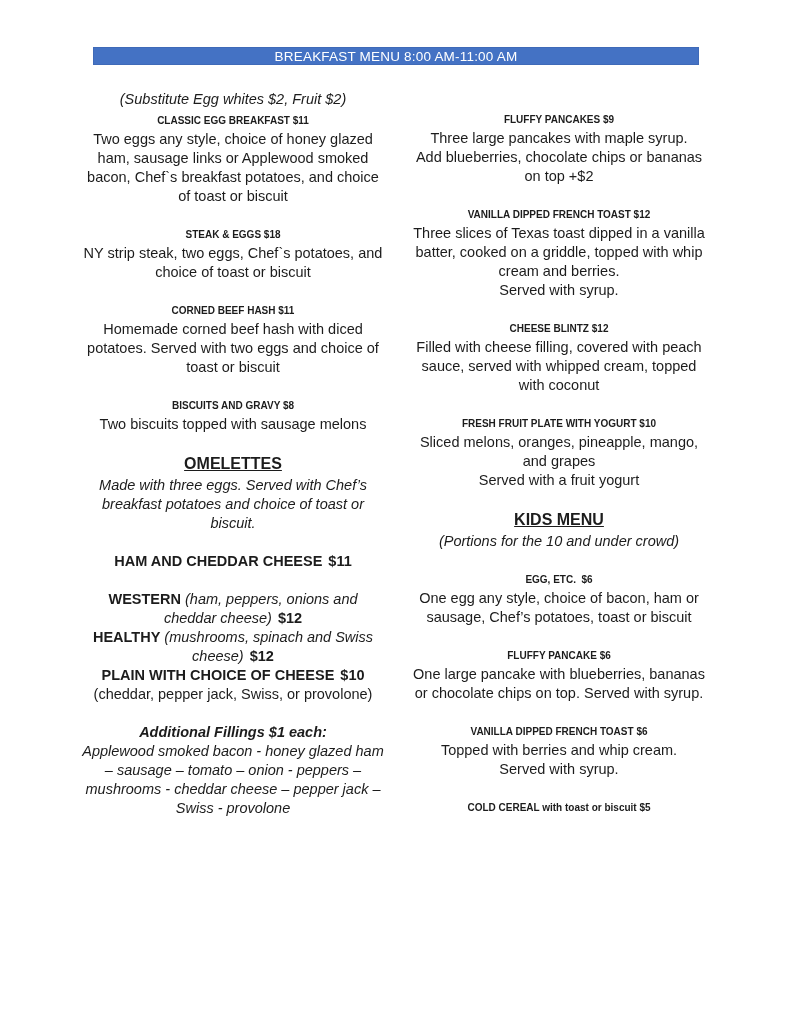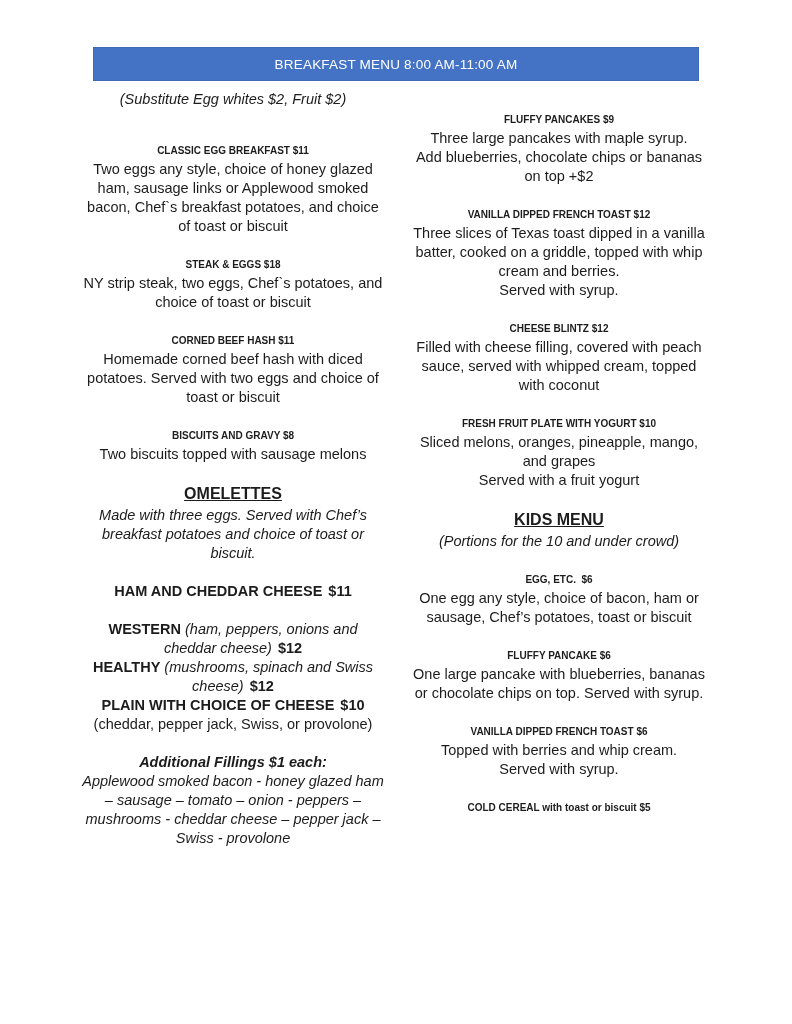--- a/index.html
+++ b/index.html
@@ -1,33 +1,33 @@
 <!DOCTYPE html>
 <html><head>
 <meta charset="utf-8">
 <style>
   * { margin: 0; padding: 0; box-sizing: border-box; }
   html, body { width: 792px; height: 1024px; background: #ffffff; }
   body { font-family: "Liberation Sans", sans-serif; color: #1c1c1c; }
   .page { position: relative; width: 792px; height: 1024px; background: #ffffff; overflow: hidden; }
 
   .header-bar {
-    position: absolute; left: 93px; top: 47px; width: 606px; height: 34px;
+    position: absolute; left: 93px; top: 47px; width: 606px; height: 18px;
     background: #4472C4; border: 1px solid #3f6ab8;
     display: flex; align-items: center; justify-content: center;
   }
   .header-bar .title { color: #ffffff; font-size: 13.5px; letter-spacing: 0.2px; }
 
   .columns {
     position: absolute; left: 82px; top: 90px; width: 628px;
     display: flex; gap: 24px;
   }
   .col { flex: 1; min-width: 0; text-align: center; font-size: 14.5px; line-height: 19px; }
 
-  .note { font-style: italic; margin-bottom: 32px; }
+  .note { font-style: italic; margin-bottom: 2px; }
   .menu-item { margin-bottom: 19px; }
   .menu-item h3 { font-size: 10px; font-weight: bold; line-height: 19px; text-align: center; }
   .menu-item p { white-space: pre-line; }
   .first-right { margin-top: 20px; }
 
   .section-title {
     font-size: 16px; font-weight: bold; text-decoration: underline;
     margin-top: 14px; line-height: 21px; margin-bottom: 2px;
   }
   .section-intro { font-style: italic; margin-bottom: 19px; white-space: pre-line; }

